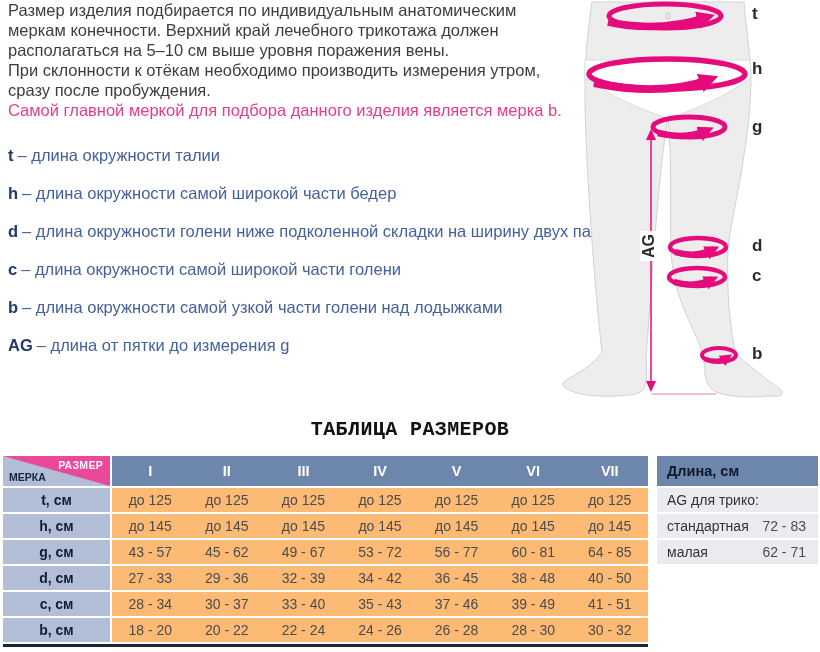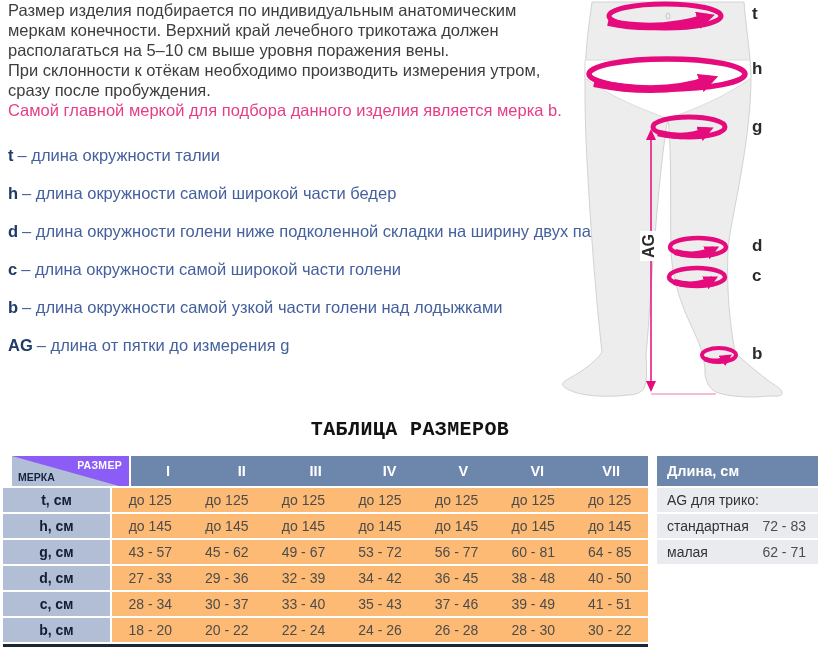--- a/index.html
+++ b/index.html
@@ -27,39 +27,39 @@
             font-size:16px;font-weight:bold;color:#2a2a2a;background:#fff;padding:0 3px;}
 
   
   .table-title{position:absolute;left:0;top:418px;width:820px;margin:0;
                text-align:center;font-size:20px;font-weight:bold;color:#121212;
                letter-spacing:.4px;font-family:Liberation Mono, monospace;}
 
   
   .size-table{position:absolute;left:3px;top:456px;width:645px;}
   .thead{display:flex;height:30px;}
-  .corner{position:relative;width:117px;background:#8b5cf6;overflow:hidden;margin-left:9px;}
+  .corner{position:relative;width:107px;background:#ec4899;overflow:hidden;}
   .corner svg{position:absolute;left:0;top:0;}
   .corner .c-top{position:absolute;top:3px;right:7px;color:#fff;
                  font-size:10.5px;font-weight:bold;letter-spacing:.3px;z-index:2;}
   .corner .c-bottom{position:absolute;bottom:3px;left:6px;color:#17263f;
                     font-size:10.5px;font-weight:bold;z-index:2;}
   .cols{flex:1;margin-left:2px;background:#6d86ac;display:flex;}
   .cols span{flex:1;text-align:center;line-height:30px;color:#fff;
              font-weight:bold;font-size:14.5px;}
   .trow{display:flex;height:24px;margin-top:2px;}
   .rlabel{width:107px;background:#b2bdd6;text-align:center;line-height:24px;
           font-weight:bold;font-size:14px;color:#111d33;}
   .rvals{flex:1;margin-left:2px;background:#fdba74;display:flex;}
   .rvals span{flex:1;text-align:center;line-height:24px;font-size:14px;color:#4c4c4c;}
   .bottombar{height:3px;background:#1b2534;margin-top:2px;}
 
   
   .length-panel{position:absolute;left:657px;top:456px;width:161px;}
-  .phead{height:30px;background:#6d86ac;color:#ffffff;font-weight:bold;
+  .phead{height:30px;background:#6d86ac;color:#0f172a;font-weight:bold;
          font-size:14.5px;line-height:30px;padding-left:10px;box-sizing:border-box;}
   .prow{height:24px;margin-top:2px;background:#e9ebef;display:flex;
         justify-content:space-between;align-items:center;
         padding:0 12px 0 10px;font-size:14px;color:#333;box-sizing:border-box;}
   .prow .val{color:#4c4c4c;}
 </style>
 </head>
 <body>
 
 <div class="page">
@@ -234,21 +234,21 @@
 
     <div class="trow">
       <div class="rlabel">b, см</div>
       <div class="rvals">
         <span>18 - 20</span>
         <span>20 - 22</span>
         <span>22 - 24</span>
         <span>24 - 26</span>
         <span>26 - 28</span>
         <span>28 - 30</span>
-        <span>30 - 22</span>
+        <span>30 - 32</span>
       </div>
     </div>
 
     <div class="bottombar"></div>
   </div>
 
   <div class="length-panel">
     <div class="phead">Длина, см</div>
     <div class="prow">
       <span>AG для трико:</span>

